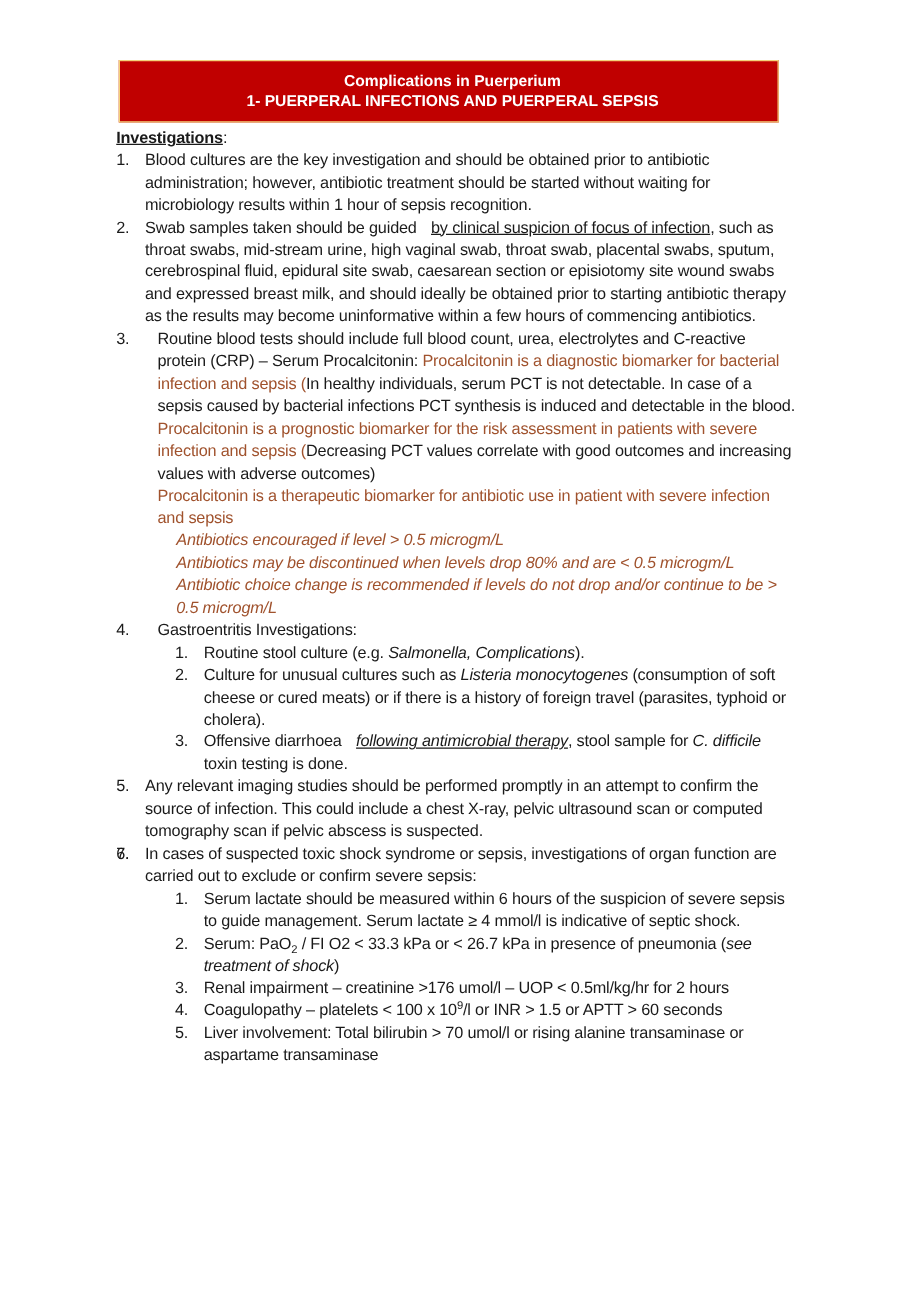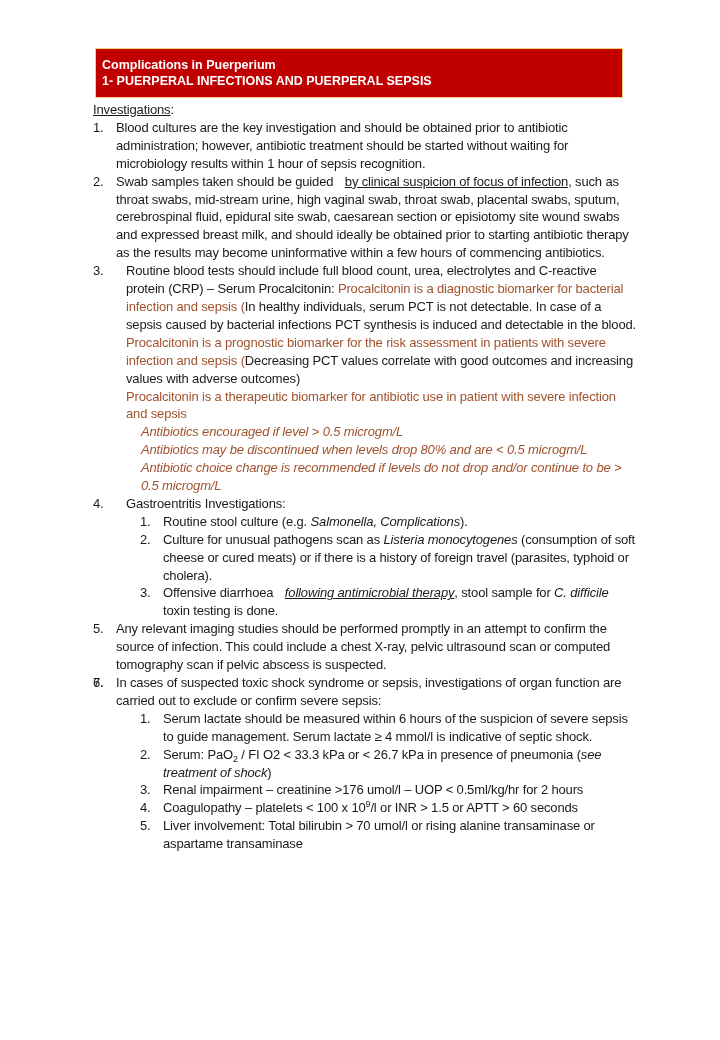--- a/index.html
+++ b/index.html
@@ -28,35 +28,36 @@
     width: 528px;
     height: 50px;
     background: #c00000;
     border: 1px solid #f3d27a;
     box-sizing: border-box;
     padding: 8px 0 0 6px;
     color: #ffffff;
     font-weight: bold;
     font-size: 12.5px;
     line-height: 16px;
+    text-align: center;
   }
   .header-box div { white-space: nowrap; }
 
   .content {
     position: absolute;
     left: 93px;
     top: 101px;
     width: 545px;
     font-size: 13px;
     line-height: 17.9px;
     letter-spacing: -0.15px;
   }
   .section-title {
     text-decoration: underline;
-    font-weight: normal;
+    font-weight: bold;
     text-align: center;
   }
   .section-title-colon { font-weight: normal; }
 
   .item {
     position: relative;
     padding-left: 23px;
   }
   .item.wide { padding-left: 33px; }
   .item .num {
@@ -124,21 +125,21 @@
       <span class="num">4.</span>
       <span>Gastroentritis Investigations:</span>
     </div>
     <div class="sublist">
       <div class="subitem">
         <span class="num">1.</span>
         <span>Routine stool culture (e.g. </span><span class="i">Salmonella, Complications</span><span>).</span>
       </div>
       <div class="subitem">
         <span class="num">2.</span>
-        <span>Culture for unusual pathogens scan as </span><span class="i">Listeria monocytogenes</span><span> (consumption of soft cheese or cured meats) or if there is a history of foreign travel (parasites, typhoid or cholera).</span>
+        <span>Culture for unusual cultures such as </span><span class="i">Listeria monocytogenes</span><span> (consumption of soft cheese or cured meats) or if there is a history of foreign travel (parasites, typhoid or cholera).</span>
       </div>
       <div class="subitem">
         <span class="num">3.</span>
         <span>Offensive diarrhoea </span><span class="i u">following antimicrobial therapy</span><span>, stool sample for </span><span class="i">C. difficile</span><span> toxin testing is done.</span>
       </div>
     </div>
 
     <div class="item">
       <span class="num">5.</span>
       <span>Any relevant imaging studies should be performed promptly in an attempt to confirm the source of infection. This could include a chest X-ray, pelvic ultrasound scan or computed tomography scan if pelvic abscess is suspected.</span>

